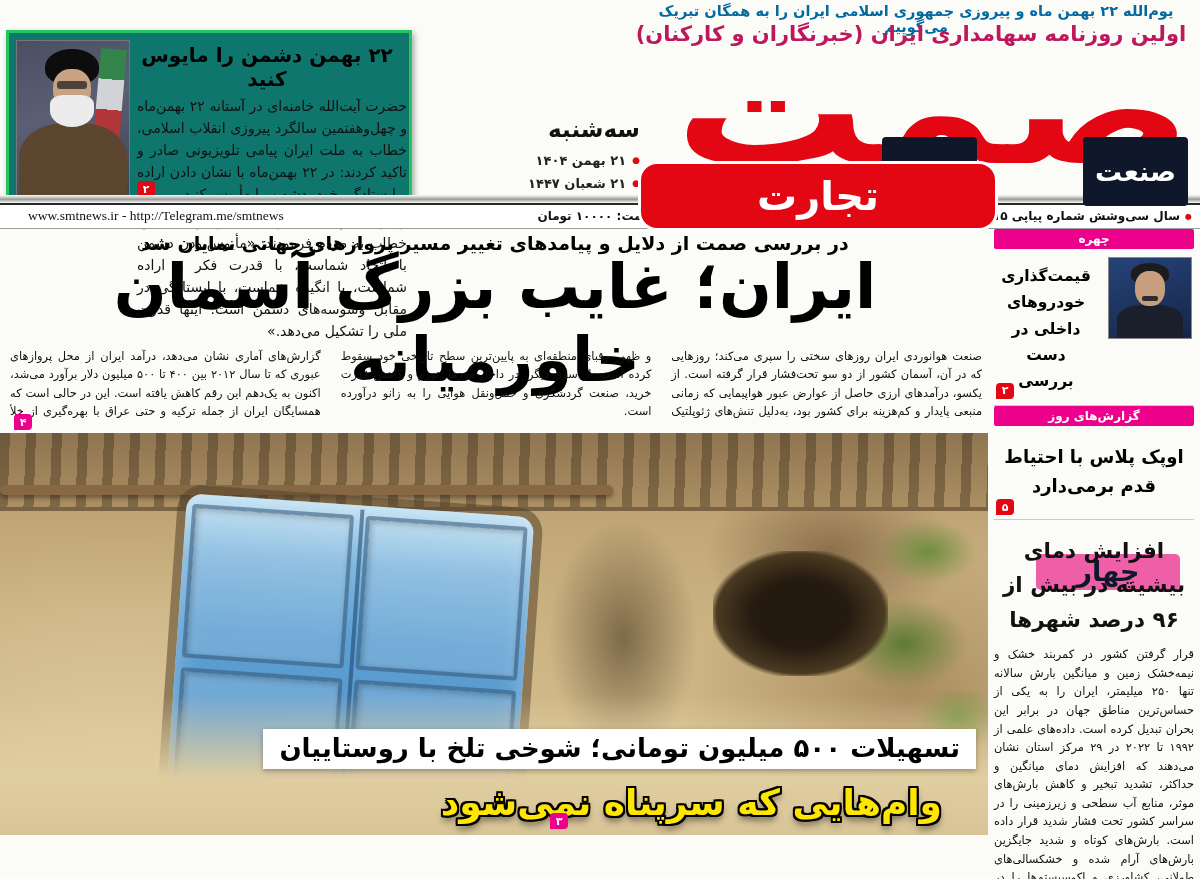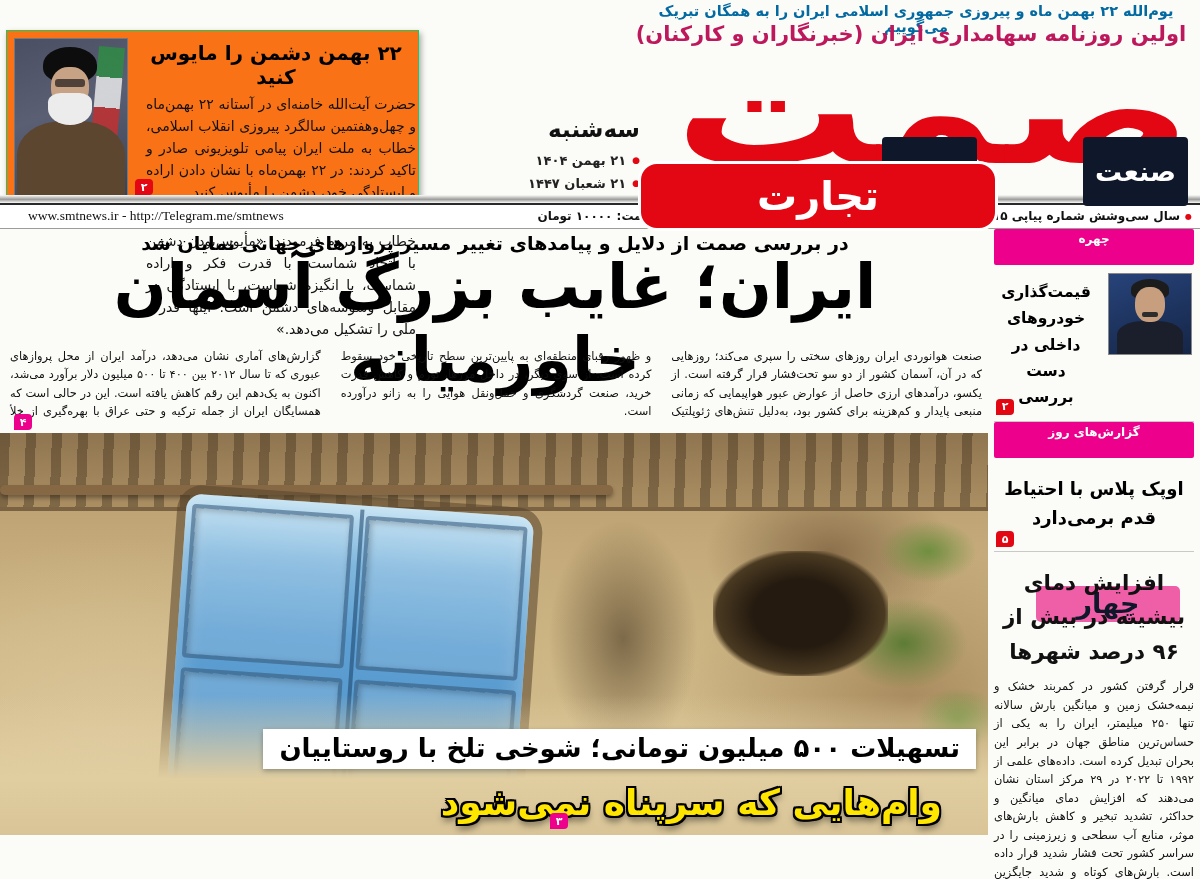--- a/index.html
+++ b/index.html
@@ -19,22 +19,22 @@
   .w-sanat{right:4px;}
   .w-madan{right:215px;}
   .trade-box{position:absolute;left:6px;bottom:-26px;width:354px;height:64px;background:#e30613;
              border-radius:16px;color:#fff;font-size:40px;font-weight:bold;display:flex;
              align-items:center;justify-content:center;z-index:2;box-shadow:0 0 0 3px #fff;}
   .dateblock{position:absolute;top:116px;left:468px;width:172px;text-align:right;}
   .weekday{font-size:23px;font-weight:bold;color:#111;margin-bottom:8px;}
   .dateline{font-size:13px;font-weight:bold;color:#222;line-height:1.75;}
   .dateline::before{content:"●";color:#e30613;font-size:9px;margin-left:6px;vertical-align:2px;}
   
-  .leader-box{position:absolute;top:30px;left:6px;width:400px;height:172px;background:#f97316;
-              border:1px solid #22c55e;box-shadow:2px 3px 6px rgba(0,0,0,.35);padding-left:11px;}
+  .leader-box{position:absolute;top:30px;left:6px;width:400px;height:172px;background:#0f766e;
+              border:3px solid #22c55e;box-shadow:2px 3px 6px rgba(0,0,0,.35);}
   .kh-photo{position:absolute;left:7px;top:7px;width:112px;height:156px;overflow:hidden;
             border:1px solid #777;background:linear-gradient(160deg,#4a4f63,#5a5f73 45%,#3c4154);}
   .kh-flag{position:absolute;right:6px;top:8px;width:26px;height:92px;opacity:.85;transform:rotate(5deg);
            background:linear-gradient(180deg,#2e8b45 0 33%,#e8e8e8 33% 66%,#c23030 66%);}
   .kh-turban{position:absolute;left:28px;top:8px;width:54px;height:36px;background:#0d0d0d;border-radius:50% 50% 42% 42%;}
   .kh-face{position:absolute;left:36px;top:28px;width:38px;height:40px;background:#c8a284;border-radius:45%;}
   .kh-glasses{position:absolute;left:40px;top:40px;width:30px;height:8px;background:rgba(15,15,15,.65);border-radius:3px;}
   .kh-beard{position:absolute;left:33px;top:54px;width:44px;height:32px;background:#ececec;border-radius:30% 30% 52% 52%;}
   .kh-robe{position:absolute;left:2px;top:82px;width:108px;height:80px;background:#5d4630;border-radius:42% 42% 0 0;}
   .leader-title{margin:10px 12px 4px 128px;text-align:center;font-size:20px;font-weight:bold;color:#000;}
@@ -95,21 +95,21 @@
   .ground{position:absolute;bottom:0;left:0;width:100%;height:140px;
           background:linear-gradient(180deg,rgba(229,213,176,0),#e0cda0 60%,#d8c497);}
   .photo-kicker{position:absolute;right:12px;bottom:66px;background:#fff;color:#000;
                 padding:4px 16px 6px;font-size:26px;font-weight:bold;box-shadow:0 2px 5px rgba(0,0,0,.3);}
   .photo-headline{position:absolute;right:46px;bottom:12px;font-size:36px;font-weight:900;color:#ffe600;
                   text-shadow:-2px 0 #000,2px 0 #000,0 -2px #000,0 2px #000,
                               -2px -2px #000,2px 2px #000,-2px 2px #000,2px -2px #000,0 5px 7px rgba(0,0,0,.55);}
   .photo-badge{position:absolute;right:420px;bottom:6px;}
   
   .sidebar{position:absolute;top:229px;left:994px;width:200px;height:648px;}
-  .sb-bar{height:36px;background:#ec008c;color:#fff;font-size:12px;font-weight:bold;
+  .sb-bar{height:20px;background:#ec008c;color:#fff;font-size:12px;font-weight:bold;
           text-align:center;line-height:20px;border-radius:2px;}
   .face-item{position:relative;display:flex;gap:12px;padding:8px 2px 10px;border-bottom:1px solid #c9c9c9;}
   .sb-photo{flex:none;width:82px;height:80px;position:relative;overflow:hidden;
             background:linear-gradient(160deg,#27437a,#152647);border:1px solid #888;}
   .sb-hair{position:absolute;left:22px;top:5px;width:38px;height:20px;background:#1c1c1c;border-radius:50% 50% 30% 30%;}
   .sb-face{position:absolute;left:26px;top:13px;width:30px;height:35px;background:#c79f7f;border-radius:45%;}
   .sb-mustache{position:absolute;left:33px;top:38px;width:16px;height:5px;background:#2d2d2d;border-radius:2px;}
   .sb-body{position:absolute;left:8px;top:47px;width:66px;height:34px;background:#1b1f2c;border-radius:40% 40% 0 0;}
   .face-title{flex:1;font-size:15.5px;font-weight:bold;text-align:center;line-height:1.7;margin-top:6px;color:#000;}
   .face-badge{position:absolute;left:2px;bottom:6px;}

